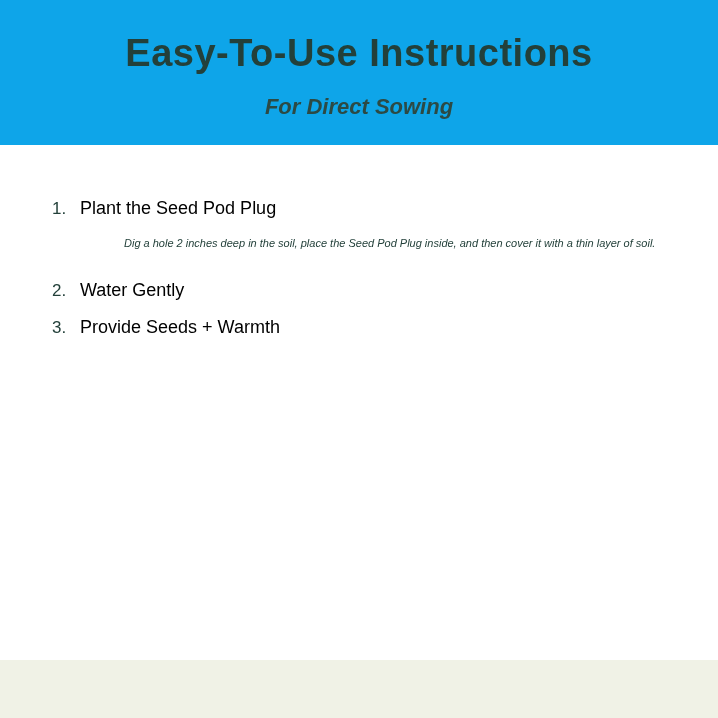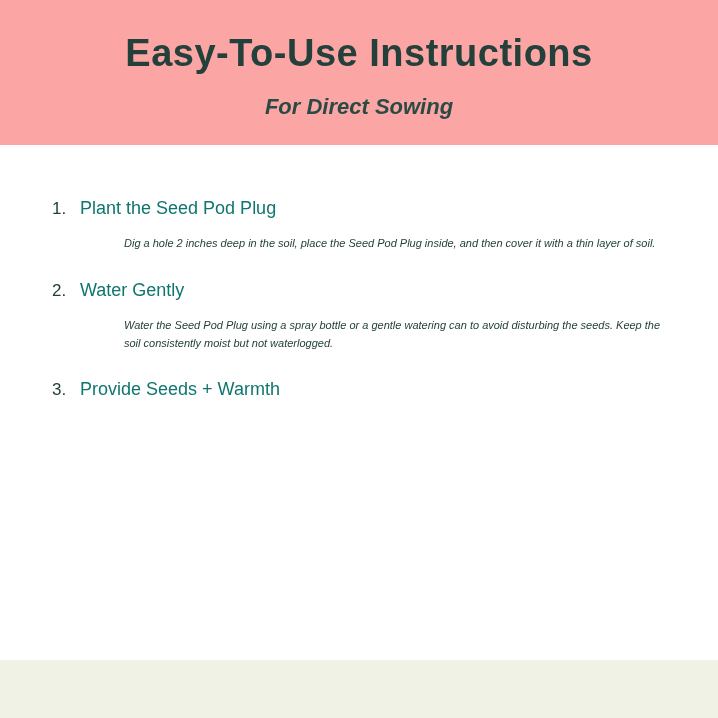--- a/index.html
+++ b/index.html
@@ -16,21 +16,21 @@
   }
   .page {
     position: relative;
     width: 718px;
     height: 718px;
     background: #ffffff;
     display: flex;
     flex-direction: column;
   }
   .header-band {
-    background: #fca5a5;
+    background: #0ea5e9;
     height: 145px;
     display: flex;
     flex-direction: column;
     align-items: center;
     justify-content: flex-start;
     padding-top: 32px;
     box-sizing: border-box;
   }
   .title {
     font-size: 38px;
@@ -66,21 +66,21 @@
     line-height: 1.3;
   }
   .step-num {
     width: 28px;
     flex: 0 0 28px;
     font-size: 17px;
     color: #23403a;
   }
   .step-title {
     font-size: 18px;
-    color: #0f766e;
+    color: #000000;
   }
   .step-body {
     margin: 14px 16px 26px 72px;
     font-size: 11px;
     font-style: italic;
     line-height: 1.65;
     color: #23403a;
     max-width: 545px;
   }
   .footer-band {
@@ -107,21 +107,20 @@
       </div>
     </div>
     <div class="step-body">Dig a hole 2 inches deep in the soil, place the Seed Pod Plug inside, and then cover it with a thin layer of soil.</div>
 
     <div class="step">
       <div class="step-head">
         <span class="step-num">2.</span>
         <span class="step-title">Water Gently</span>
       </div>
     </div>
-    <div class="step-body">Water the Seed Pod Plug using a spray bottle or a gentle watering can to avoid disturbing the seeds. Keep the soil consistently moist but not waterlogged.</div>
 
     <div class="step">
       <div class="step-head">
         <span class="step-num">3.</span>
         <span class="step-title">Provide Seeds + Warmth</span>
       </div>
     </div>
 
   </div>
 

